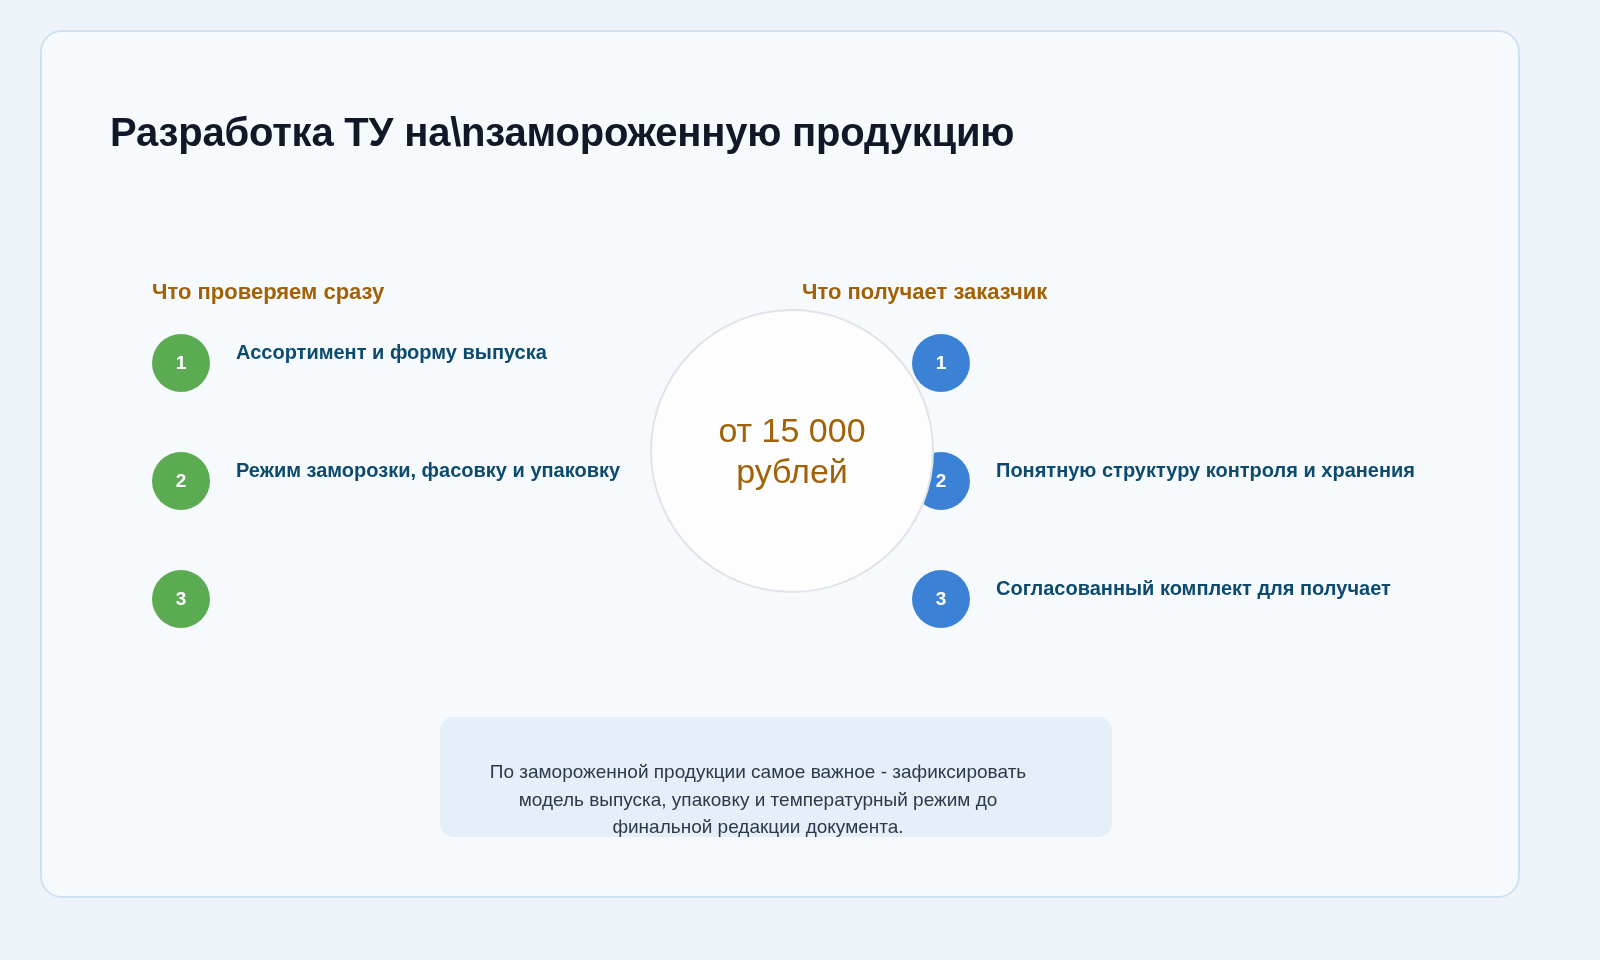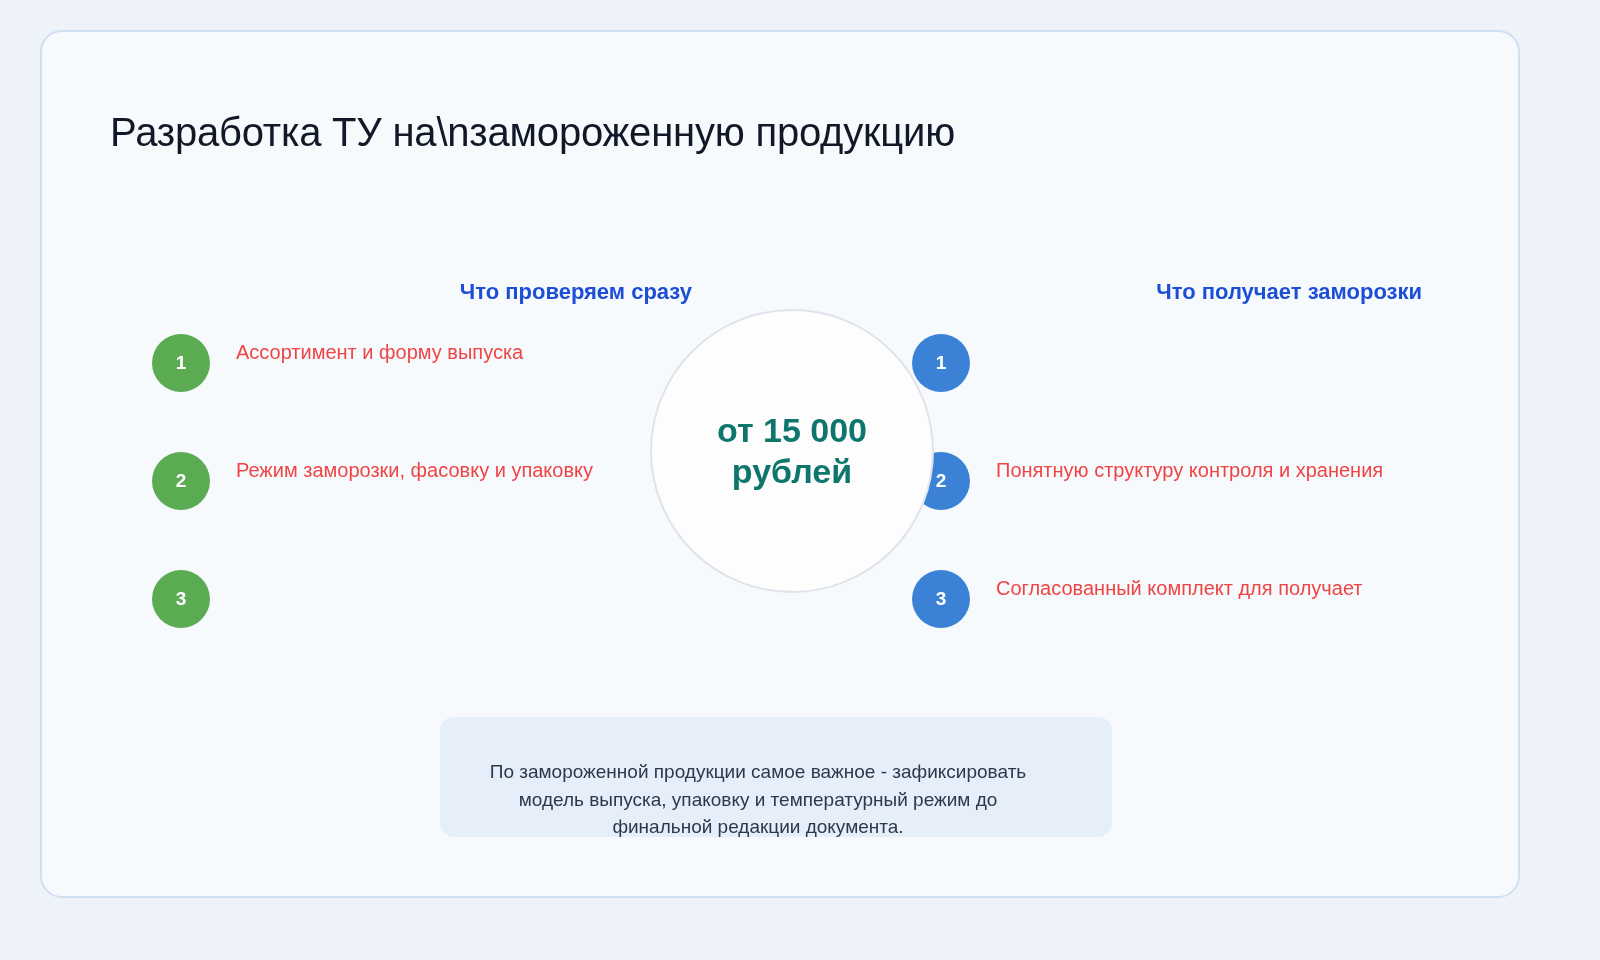--- a/index.html
+++ b/index.html
@@ -23,31 +23,31 @@
     border: 2px solid #cfe0f0;
     border-radius: 22px;
     box-sizing: border-box;
   }
   .title {
     position: absolute;
     left: 68px;
     top: 75px;
     width: 1000px;
     font-size: 40px;
-    font-weight: normal;
+    font-weight: bold;
     color: #111827;
     line-height: 1.28;
     letter-spacing: -0.2px;
   }
   .col-head {
     position: absolute;
     font-size: 22px;
     font-weight: bold;
-    color: #1d4ed8;
-    text-align: right;
+    color: #a16207;
+    text-align: left;
   }
   .col-head.left {
     left: 110px;
     top: 247px;
     width: 540px;
   }
   .col-head.right {
     left: 760px;
     top: 247px;
     width: 620px;
@@ -83,22 +83,22 @@
     display: flex;
     align-items: center;
     justify-content: center;
     margin-top: 2px;
   }
   .badge.green { background: #5aab52; }
   .badge.blue  { background: #3b82d6; }
   .item-text {
     margin-left: 26px;
     font-size: 20px;
-    font-weight: normal;
-    color: #ef4444;
+    font-weight: bold;
+    color: #0c4a6e;
     line-height: 1.28;
     padding-top: 8px;
     max-width: 420px;
   }
   .circle {
     position: absolute;
     left: 608px;
     top: 277px;
     width: 280px;
     height: 280px;
@@ -106,22 +106,22 @@
     background: #fdfdfd;
     border: 2px solid #dfe3ea;
     display: flex;
     align-items: center;
     justify-content: center;
   }
   .circle-text {
     width: 190px;
     text-align: center;
     font-size: 34px;
-    font-weight: bold;
-    color: #0f766e;
+    font-weight: normal;
+    color: #a16207;
     line-height: 1.2;
   }
   .note {
     position: absolute;
     left: 398px;
     top: 685px;
     width: 672px;
     height: 120px;
     background: #e6eefa;
     border-radius: 14px;
@@ -139,21 +139,21 @@
   }
 </style>
 </head>
 <body>
 
 <div class="card">
 
   <div class="title">Разработка ТУ на\nзамороженную продукцию</div>
 
   <div class="col-head left">Что проверяем сразу</div>
-  <div class="col-head right">Что получает заморозки</div>
+  <div class="col-head right">Что получает заказчик</div>
 
   <div class="items left">
     <div class="item">
       <div class="badge green">1</div>
       <div class="item-text">Ассортимент и форму выпуска</div>
     </div>
     <div class="item">
       <div class="badge green">2</div>
       <div class="item-text">Режим заморозки, фасовку и упаковку</div>
     </div>

